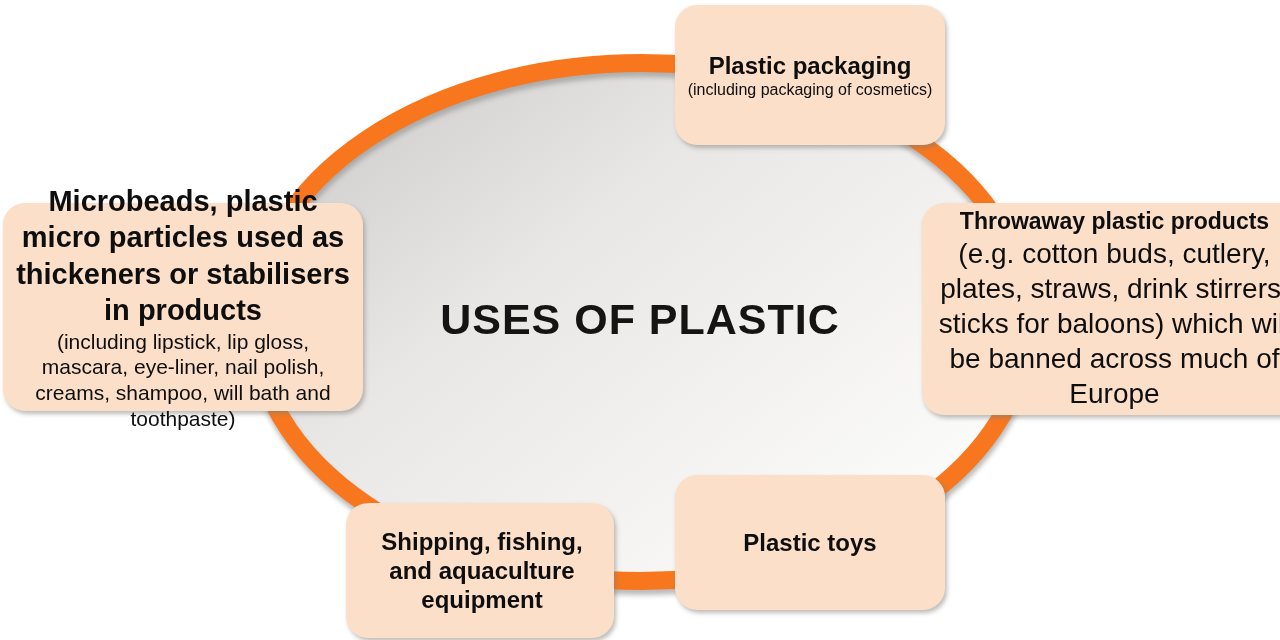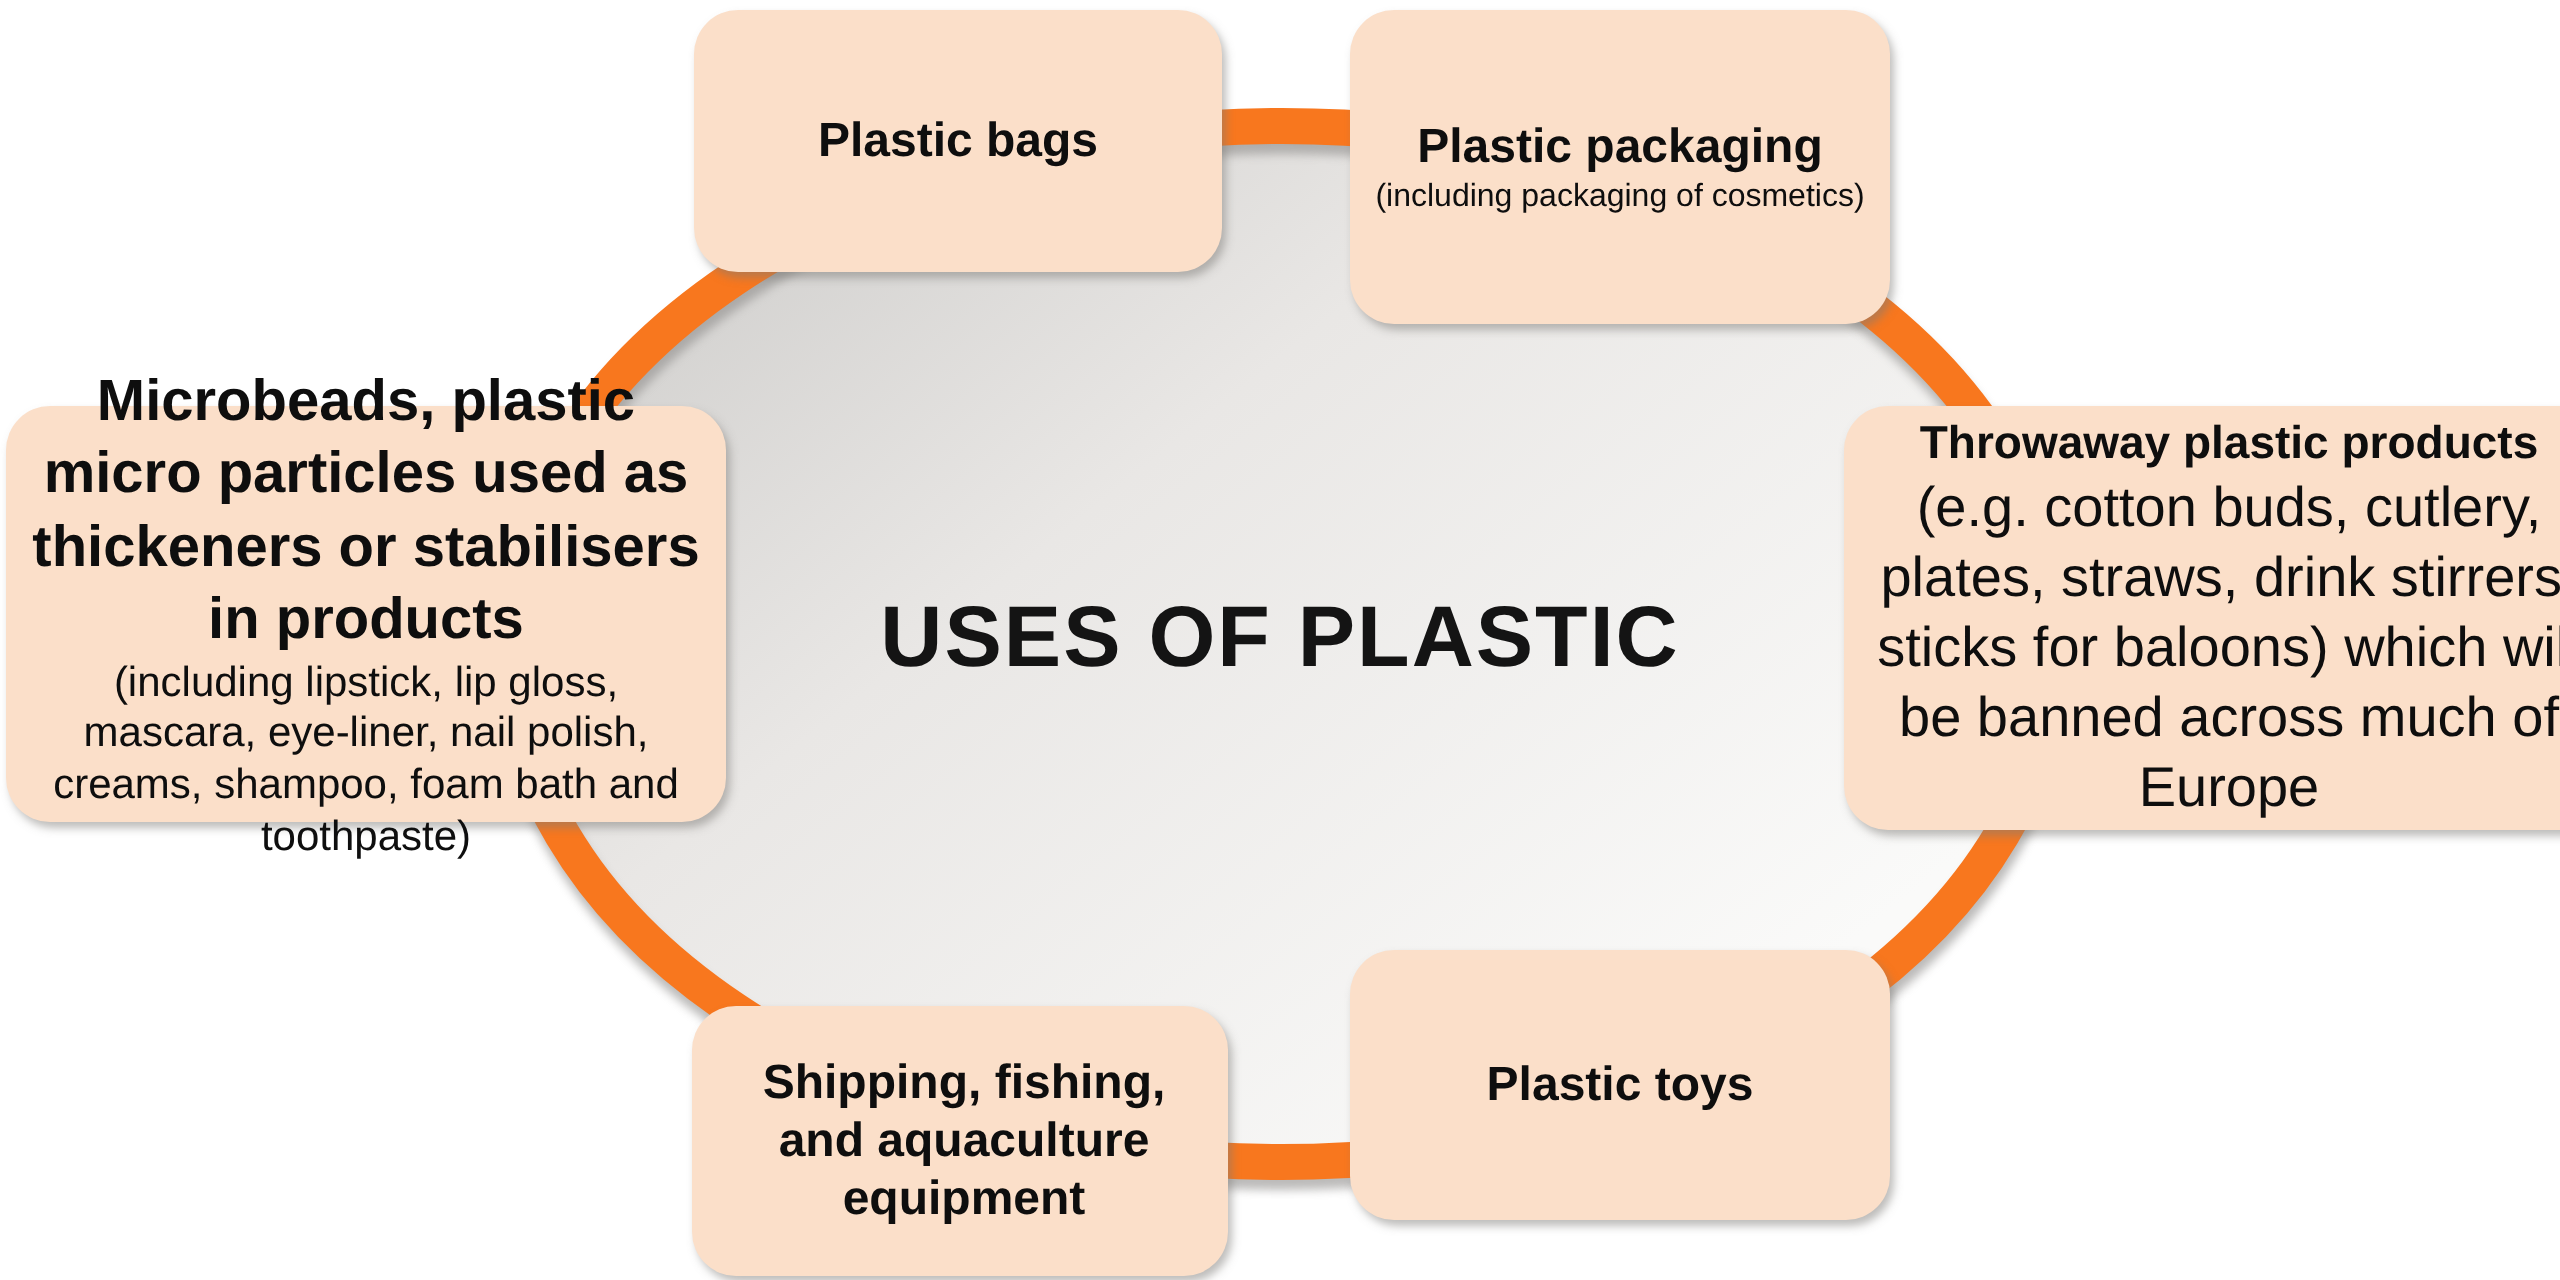--- a/index.html
+++ b/index.html
@@ -58,21 +58,21 @@
     line-height: 1.22;
   }
   .node-detail {
     font-weight: normal;
     font-size: 16px;
     line-height: 1.2;
   }
   .node-detail:empty { display: none; }
 
   .node-plastic-bags      { left: 347px; top: 5px;   width: 264px; height: 131px; }
-  .node-plastic-packaging { left: 675px; top: 5px;   width: 270px; height: 157px; }
+  .node-plastic-packaging { left: 675px; top: 5px;   width: 270px; height: 140px; }
   .node-microbeads        { left: 3px;   top: 203px; width: 360px; height: 208px; }
   .node-throwaway         { left: 922px; top: 203px; width: 385px; height: 212px; }
   .node-shipping          { left: 346px; top: 503px; width: 268px; height: 135px; padding-left: 16px; }
   .node-plastic-toys      { left: 675px; top: 475px; width: 270px; height: 135px; }
 
   .node-microbeads .node-heading { font-size: 29px; line-height: 1.26; }
   .node-microbeads .node-detail  { font-size: 21px;   line-height: 1.22; }
   .node-throwaway  .node-heading { font-size: 23px;   line-height: 1.26; }
   .node-throwaway  .node-detail  { font-size: 28px; line-height: 1.25; }
 </style>
@@ -92,33 +92,29 @@
         <feGaussianBlur stdDeviation="2.5"></feGaussianBlur>
       </filter>
     </defs>
     <ellipse cx="641" cy="322" rx="387" ry="259" fill="url(#ovalGrad)"></ellipse>
     <ellipse cx="642" cy="327" rx="387" ry="259" fill="none" stroke="#8f8d8b" stroke-width="18" opacity="0.6" filter="url(#softBlur)"></ellipse>
     <ellipse class="oval-ring" cx="641" cy="322" rx="387" ry="259"></ellipse>
   </svg>
 
   <div class="diagram-title">USES OF PLASTIC</div>
 
-  <div class="node node-plastic-bags">
-    <div class="node-heading">Plastic bags</div>
-
-  </div>
 
   <div class="node node-plastic-packaging">
     <div class="node-heading">Plastic packaging</div>
     <div class="node-detail">(including packaging of cosmetics)</div>
   </div>
 
   <div class="node node-microbeads">
     <div class="node-heading">Microbeads, plastic micro particles used as thickeners or stabilisers in products</div>
-    <div class="node-detail">(including lipstick, lip gloss, mascara, eye-liner, nail polish, creams, shampoo, foam bath and toothpaste)</div>
+    <div class="node-detail">(including lipstick, lip gloss, mascara, eye-liner, nail polish, creams, shampoo, will bath and toothpaste)</div>
   </div>
 
   <div class="node node-throwaway">
     <div class="node-heading">Throwaway plastic products</div>
     <div class="node-detail">(e.g. cotton buds, cutlery, plates, straws, drink stirrers, sticks for baloons) which will be banned across much of Europe</div>
   </div>
 
   <div class="node node-shipping">
     <div class="node-heading">Shipping, fishing, and aquaculture equipment</div>
 

